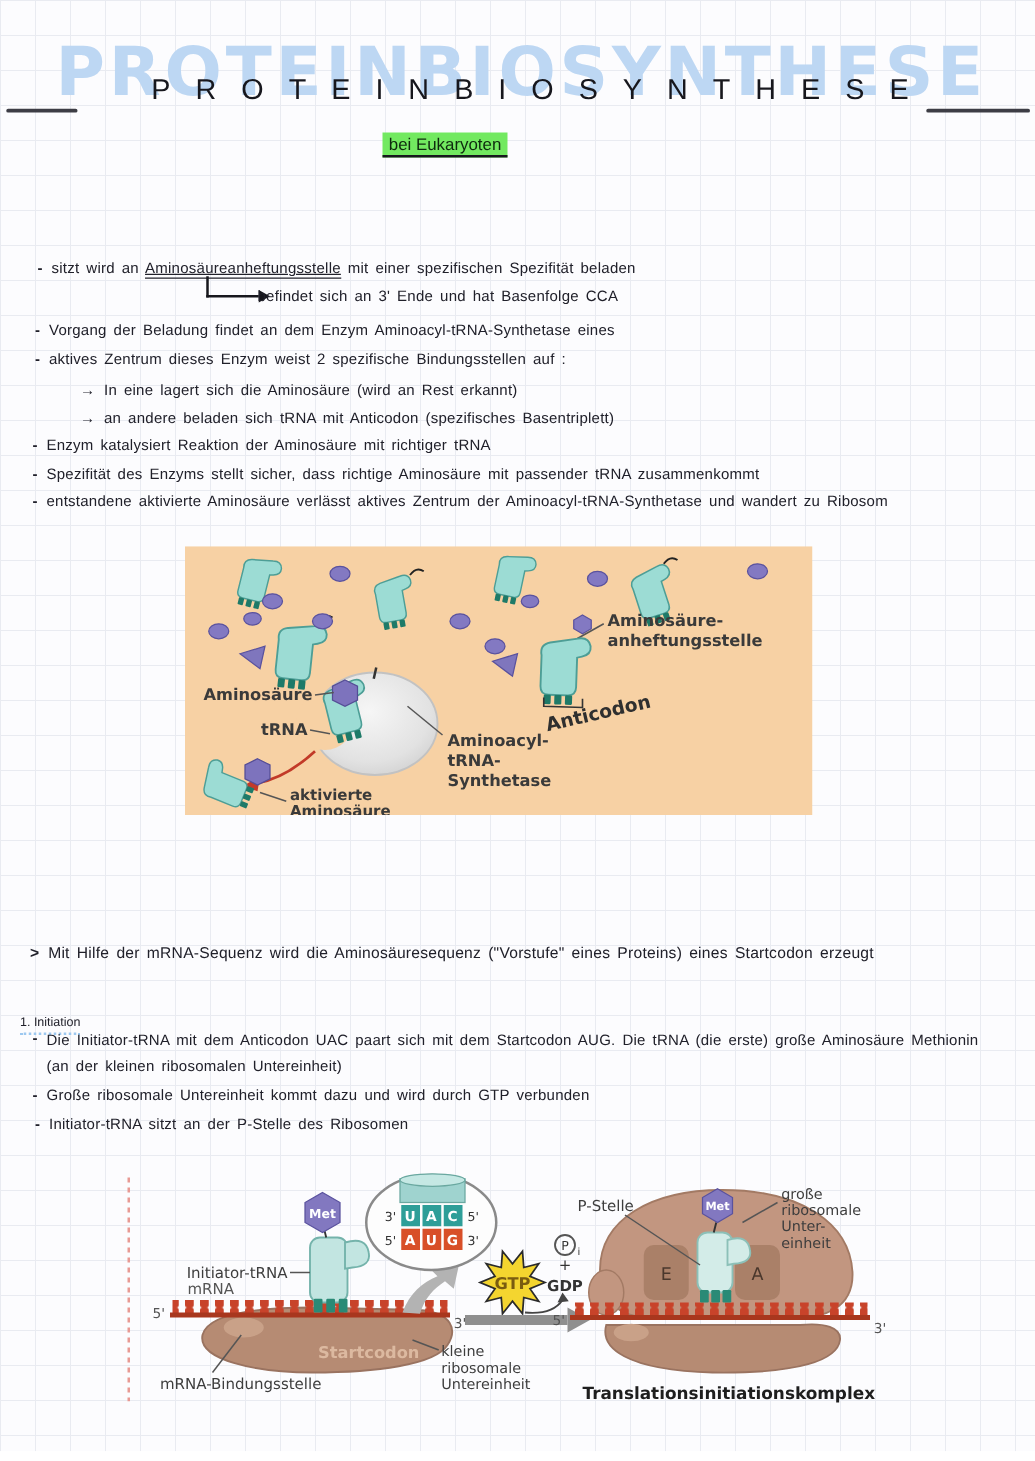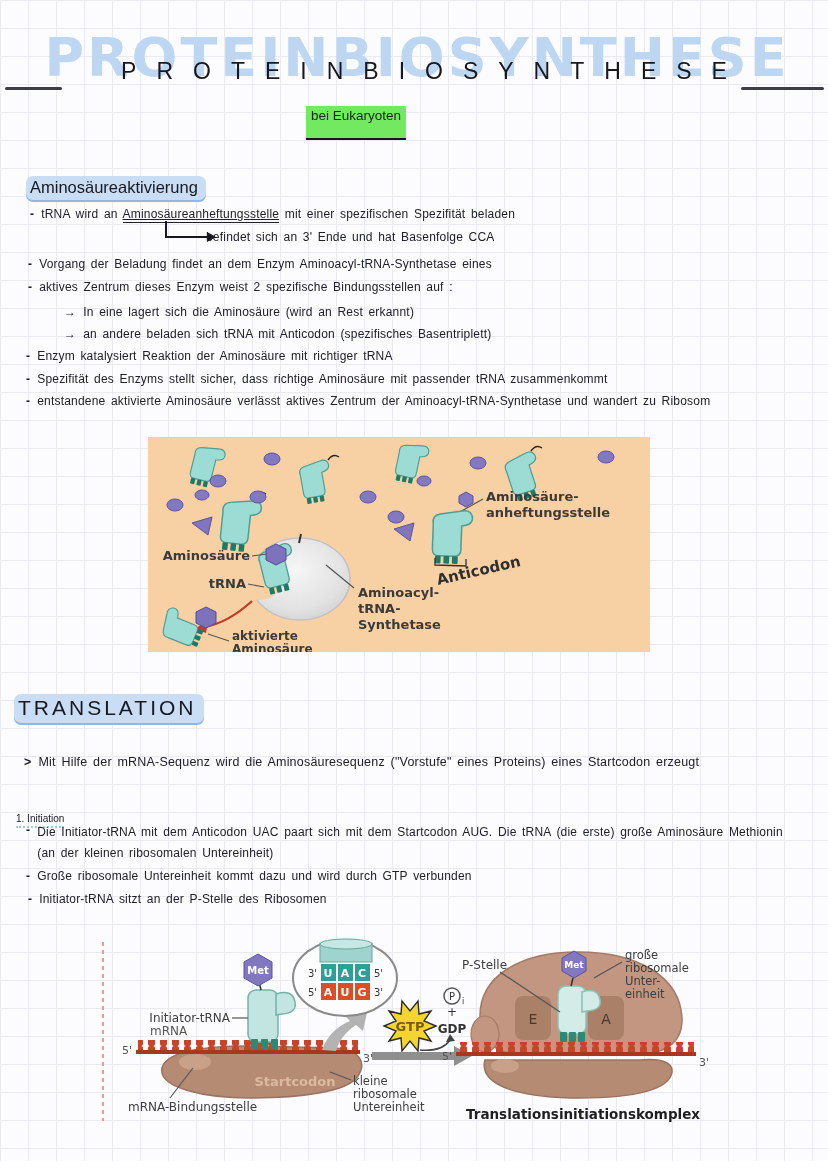--- a/index.html
+++ b/index.html
@@ -24,21 +24,21 @@
   .title-ink{
     position:absolute;left:0;top:32px;width:100%;text-align:center;
     font-size:23px;letter-spacing:20px;padding-left:20px;color:#17171d;
   }
   .hrule{position:absolute;height:3px;background:#3d3d45;border-radius:2px;top:61px;}
   .hrule.left{left:5px;width:57px;}
   .hrule.right{left:741px;width:83px;}
   
   .subtitle{
     position:absolute;left:306px;top:106px;
-    background:#72e960;padding:2px 5px 15px;font-size:13.5px;
+    background:#72e960;padding:2px 5px 1px;font-size:13.5px;
     border-bottom:2px solid #17171d;color:#0e2a0e;
   }
   
   .h-blue{
     display:inline-block;background:#c9def5;border-radius:7px;
     padding:2px 8px 3px 4px;box-shadow:0 2px 0 #8db7e6;color:#18181f;
   }
   .sec1-h{left:26px;top:176px;font-size:16.5px;}
   .trans-h{left:14px;top:694px;font-size:21px;letter-spacing:3px;}
   
@@ -62,27 +62,24 @@
 <div class="page">
 
   <div class="title-wrap">
     <div class="hrule left"></div>
     <div class="hrule right"></div>
     <div class="title-bubble">PROTEINBIOSYNTHESE</div>
     <div class="title-ink">PROTEINBIOSYNTHESE</div>
   </div>
   <div class="subtitle">bei Eukaryoten</div>
 
-  <div class="abs sec1-h">
-    <span class="h-blue">Aminosäureaktivierung</span>
-  </div>
 
   <div class="note" style="left:30px;top:206px;">
     <span class="mk">-</span>
-    <span><span>tRNA wird an </span><span class="u2">Aminosäureanheftungsstelle</span><span> mit einer spezifischen Spezifität beladen</span></span>
+    <span><span>sitzt wird an </span><span class="u2">Aminosäureanheftungsstelle</span><span> mit einer spezifischen Spezifität beladen</span></span>
   </div>
   <div class="elbow">
       <span class="head"></span>
     </div>
   <div class="note" style="left:206px;top:229px;">
     <span>befindet sich an 3' Ende und hat Basenfolge CCA</span>
   </div>
   <div class="note" style="left:28px;top:256px;">
     <span class="mk">-</span>
     <span>Vorgang der Beladung findet an dem Enzym Aminoacyl-tRNA-Synthetase eines</span>
@@ -189,23 +186,20 @@
       <text x="338" y="80">anheftungsstelle</text>
       <line x1="335" y1="62" x2="310" y2="76" stroke="#555" stroke-width="1.2"></line>
     </g>
 
     <use href="#trna" transform="translate(283,70) rotate(2) scale(0.95)"></use>
     <path d="M287 121 L287 128 L318 129 L318 122" fill="none" stroke="#333" stroke-width="1.3"></path>
     <text transform="translate(290,148) rotate(-13)" font-size="15" font-weight="bold" fill="#2f2f2f">Anticodon</text>
   </svg>
   </figure>
 
-  <div class="abs trans-h">
-    <span class="h-blue">TRANSLATION</span>
-  </div>
   <div class="note" style="left:24px;top:754px;font-size:12.5px;">
     <span class="mk">&gt;</span>
     <span>Mit Hilfe der mRNA-Sequenz wird die Aminosäuresequenz ("Vorstufe" eines Proteins) eines Startcodon erzeugt</span>
   </div>
   <div class="init-h">1. Initiation</div>
 
   <div class="note" style="left:26px;top:822px;width:774px;">
     <span class="mk">-</span>
     <span style="line-height:1.75;">Die Initiator-tRNA mit dem Anticodon UAC paart sich mit dem Startcodon AUG. Die tRNA (die erste) große Aminosäure Methionin (an der kleinen ribosomalen Untereinheit)</span>
   </div>

